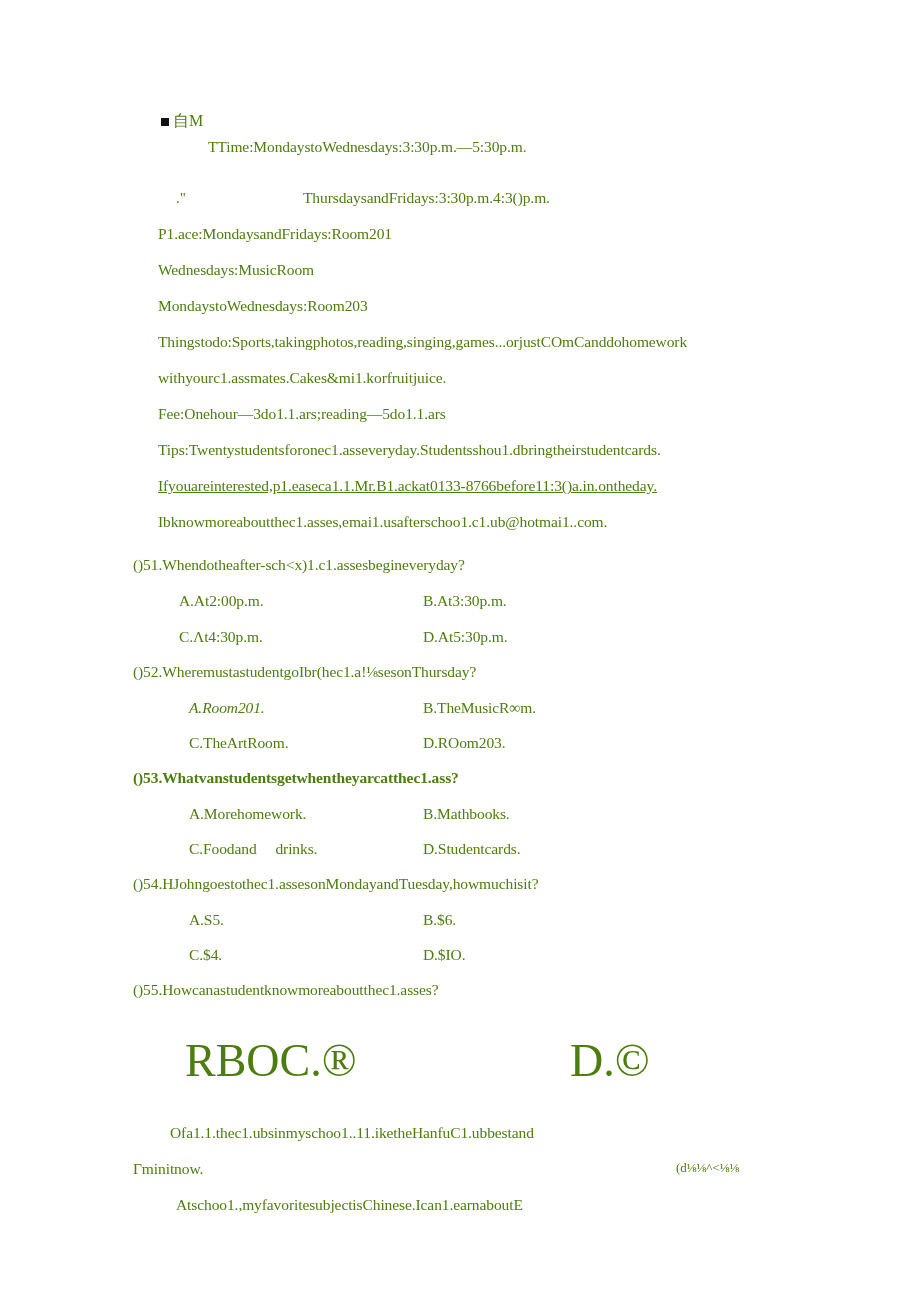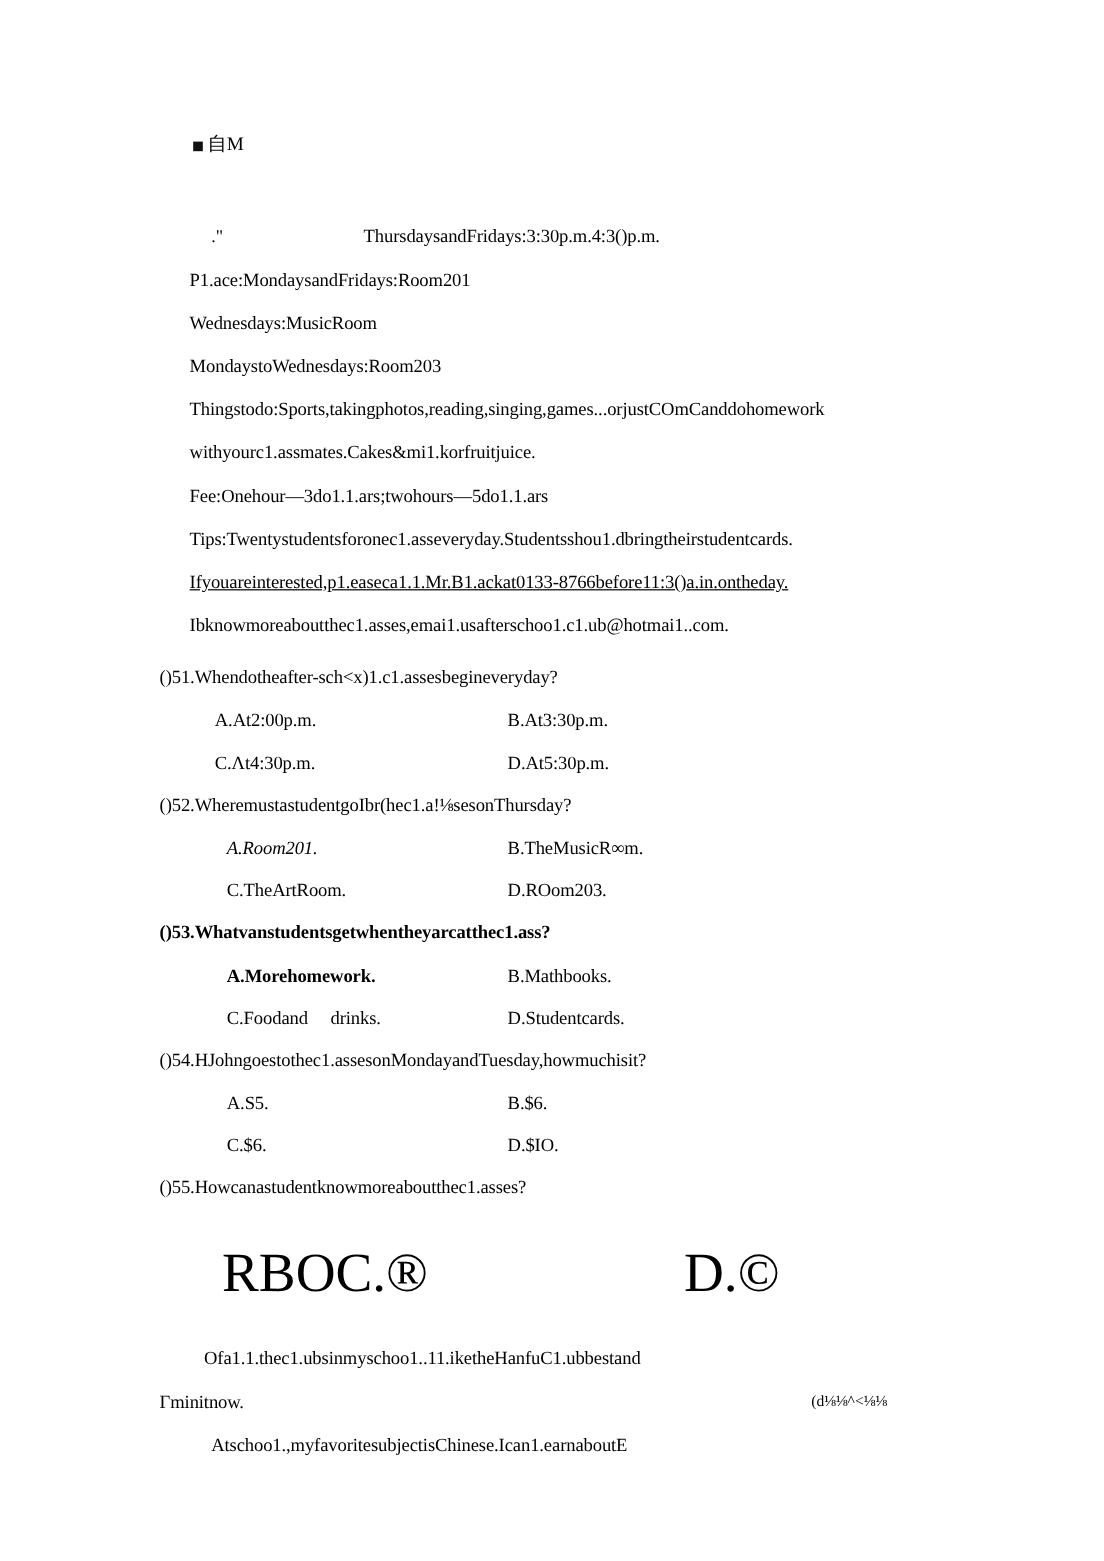--- a/index.html
+++ b/index.html
@@ -6,21 +6,21 @@
     margin: 0;
     padding: 0;
     background: #ffffff;
   }
   .page {
     position: relative;
     width: 920px;
     height: 1301px;
     background: #ffffff;
     font-family: "Liberation Serif", serif;
-    color: #000000;
+    color: #4d7c0f;
     overflow: hidden;
   }
   .ln {
     position: absolute;
     white-space: pre;
     font-size: 15.5px;
     line-height: 1.2;
     letter-spacing: -0.1px;
   }
   .marker {
@@ -47,56 +47,57 @@
   }
 </style>
 </head>
 <body>
 
 <div class="page">
 
   <span class="sq" style="left:161px; top:118px;"></span>
   <div class="ln" style="left:173px; top:111px; font-size:16px;">自M</div>
 
+  <div class="ln" style="left:208px; top:138px;">TTime:MondaystoWednesdays:3:30p.m.—5:30p.m.</div>
 
   <div class="marker" style="left:176px; top:190px;">."</div>
   <div class="ln" style="left:303px; top:189px;">ThursdaysandFridays:3:30p.m.4:3()p.m.</div>
 
   <div class="ln" style="left:158px; top:225px;">P1.ace:MondaysandFridays:Room201</div>
   <div class="ln" style="left:158px; top:261px;">Wednesdays:MusicRoom</div>
   <div class="ln" style="left:158px; top:297px;">MondaystoWednesdays:Room203</div>
   <div class="ln" style="left:158px; top:333px;">Thingstodo:Sports,takingphotos,reading,singing,games...orjustCOmCanddohomework</div>
   <div class="ln" style="left:158px; top:369px;">withyourc1.assmates.Cakes&amp;mi1.korfruitjuice.</div>
-  <div class="ln" style="left:158px; top:405px;">Fee:Onehour—3do1.1.ars;twohours—5do1.1.ars</div>
+  <div class="ln" style="left:158px; top:405px;">Fee:Onehour—3do1.1.ars;reading—5do1.1.ars</div>
   <div class="ln" style="left:158px; top:441px;">Tips:Twentystudentsforonec1.asseveryday.Studentsshou1.dbringtheirstudentcards.</div>
   <div class="ln" style="left:158px; top:477px;text-decoration:underline;">Ifyouareinterested,p1.easeca1.1.Mr.B1.ackat0133-8766before11:3()a.in.ontheday.</div>
   <div class="ln" style="left:158px; top:513px;">Ibknowmoreaboutthec1.asses,emai1.usafterschoo1.c1.ub@hotmai1..com.</div>
 
   <div class="ln" style="left:133px; top:556px;">()51.Whendotheafter-sch&lt;x)1.c1.assesbegineveryday?</div>
   <div class="ln" style="left:179px; top:592px;">A.At2:00p.m.</div>
   <div class="ln" style="left:423px; top:592px;">B.At3:30p.m.</div>
   <div class="ln" style="left:179px; top:628px;">C.Λt4:30p.m.</div>
   <div class="ln" style="left:423px; top:628px;">D.At5:30p.m.</div>
 
   <div class="ln" style="left:133px; top:663px;">()52.WheremustastudentgoIbr(hec1.a!⅛sesonThursday?</div>
   <div class="ln" style="left:189px; top:699px;font-style:italic;">A.Room201.</div>
   <div class="ln" style="left:423px; top:699px;">B.TheMusicR∞m.</div>
   <div class="ln" style="left:189px; top:734px;">C.TheArtRoom.</div>
   <div class="ln" style="left:423px; top:734px;">D.ROom203.</div>
 
   <div class="ln" style="left:133px; top:769px;font-weight:bold;">()53.Whatvanstudentsgetwhentheyarcatthec1.ass?</div>
-  <div class="ln" style="left:189px; top:805px;font-weight:bold;">A.Morehomework.</div>
+  <div class="ln" style="left:189px; top:805px;">A.Morehomework.</div>
   <div class="ln" style="left:423px; top:805px;">B.Mathbooks.</div>
   <div class="ln" style="left:189px; top:840px;">C.Foodand     drinks.</div>
   <div class="ln" style="left:423px; top:840px;">D.Studentcards.</div>
 
   <div class="ln" style="left:133px; top:875px;">()54.HJohngoestothec1.assesonMondayandTuesday,howmuchisit?</div>
   <div class="ln" style="left:189px; top:911px;">A.S5.</div>
   <div class="ln" style="left:423px; top:911px;">B.$6.</div>
-  <div class="ln" style="left:189px; top:946px;">C.$6.</div>
+  <div class="ln" style="left:189px; top:946px;">C.$4.</div>
   <div class="ln" style="left:423px; top:946px;">D.$IO.</div>
 
   <div class="ln" style="left:133px; top:981px;">()55.Howcanastudentknowmoreaboutthec1.asses?</div>
 
   <div class="bigans" style="left:185px; top:1034px;"><span>RBOC.®</span></div>
   <div class="bigans" style="left:570px; top:1034px;"><span>D.©</span></div>
 
   <div class="ln" style="left:170px; top:1124px;">Ofa1.1.thec1.ubsinmyschoo1..11.iketheHanfuC1.ubbestand</div>
   <div class="ln" style="left:133px; top:1160px;">Γminitnow.</div>
   <div class="tiny" style="left:676px; top:1160px;">(d⅛⅛^&lt;⅛⅛</div>

